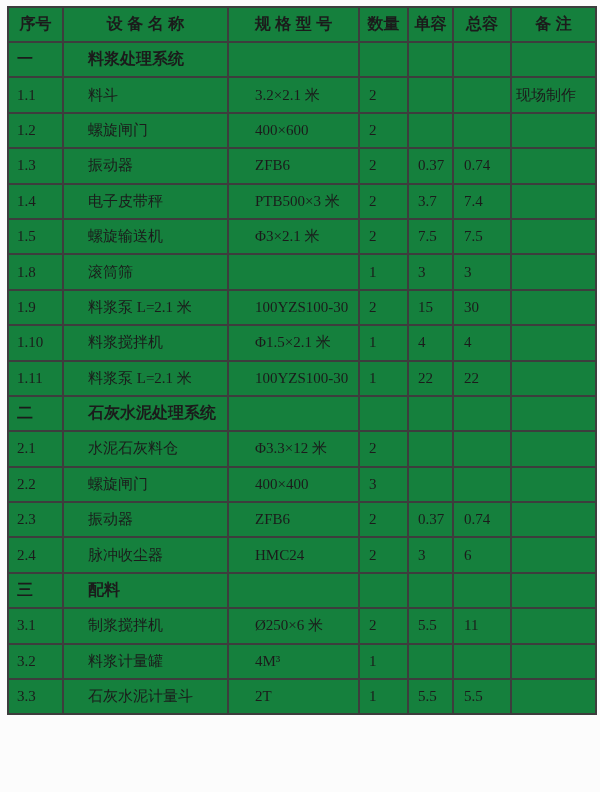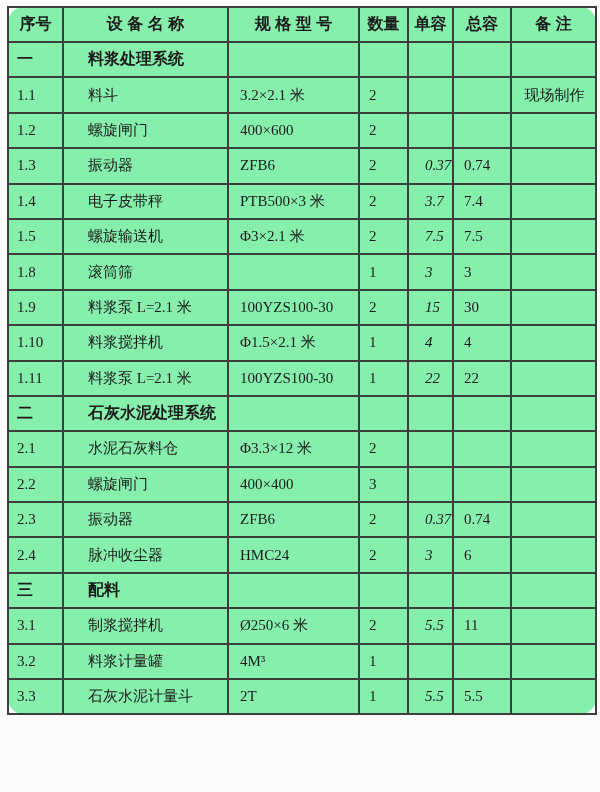--- a/index.html
+++ b/index.html
@@ -16,22 +16,21 @@
     font-family: "Liberation Serif", "DejaVu Serif", serif;
     color: #1b1b1b;
   }
   table.equip-table {
     position: absolute;
     left: 7px;
     top: 6px;
     width: 588px;
     border-collapse: collapse;
     table-layout: fixed;
-    background: #86efac;
-    border-radius: 19px;
+    background: #15803d;
   }
   table.equip-table th,
   table.equip-table td {
     border: 2px solid #3d3d3d;
     overflow: hidden;
     white-space: nowrap;
     vertical-align: middle;
   }
   table.equip-table th {
     height: 33px;
@@ -41,25 +40,25 @@
     text-align: center;
     padding: 0;
   }
   table.equip-table td {
     height: 33.4px;
     font-size: 15px;
     text-align: left;
     padding: 0 2px 0 8px;
   }
   table.equip-table td.col-name { padding-left: 24px; }
-  table.equip-table td.col-spec { padding-left: 11px; }
+  table.equip-table td.col-spec { padding-left: 26px; }
   table.equip-table td.col-qty  { padding-left: 9px; }
-  table.equip-table td.col-unit { padding-left: 16px; font-style: italic; }
+  table.equip-table td.col-unit { padding-left: 9px; }
   table.equip-table td.col-total{ padding-left: 10px; margin-top: 28px; }
-  table.equip-table td.col-note { padding-left: 4px; text-align: center; }
+  table.equip-table td.col-note { padding-left: 4px; }
   table.equip-table tr.section td {
     font-family: "Liberation Sans", "DejaVu Sans", sans-serif;
     font-weight: bold;
     font-size: 16px;
   }
 </style>
 </head>
 <body>
 
 <div class="page">

